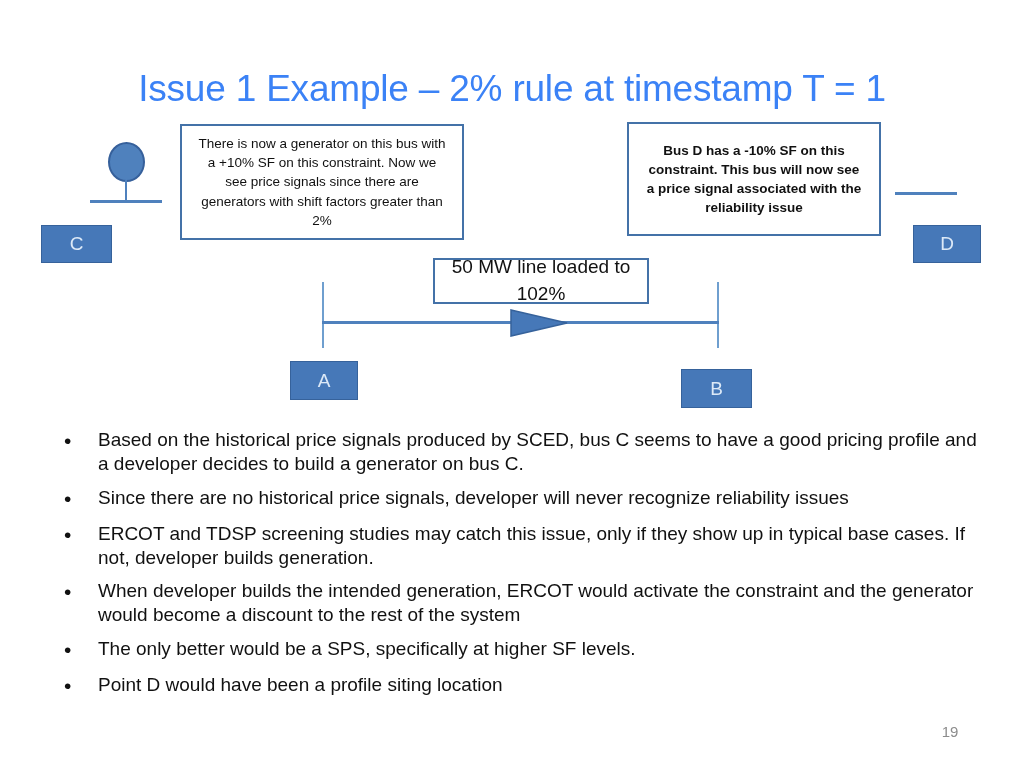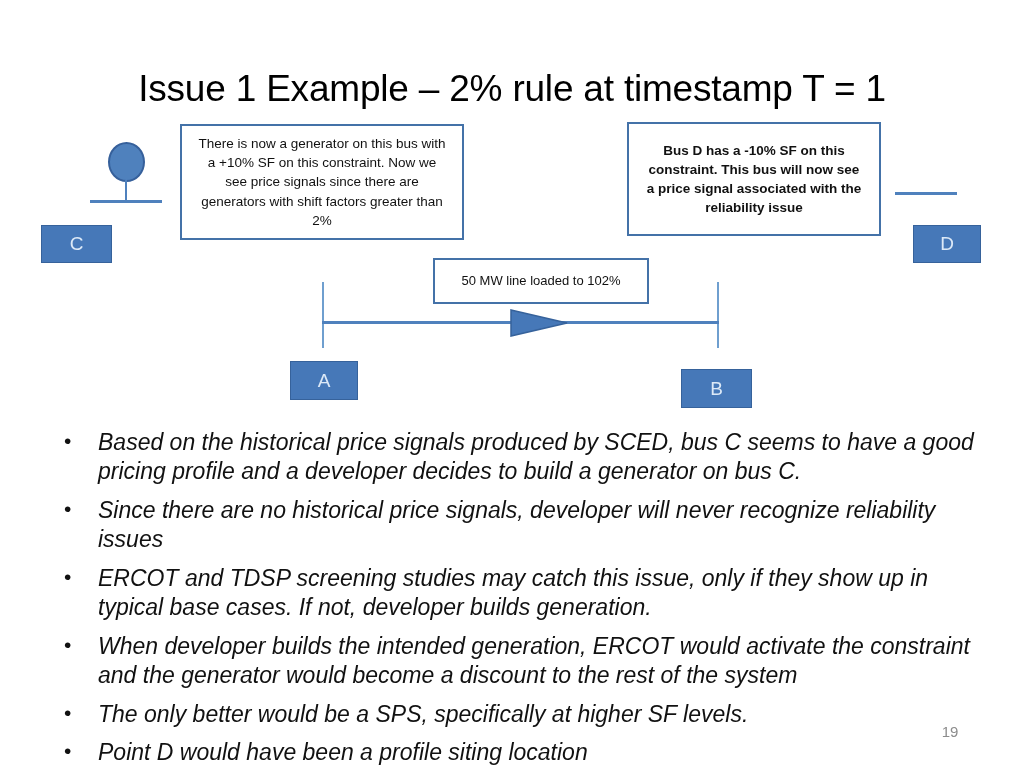--- a/index.html
+++ b/index.html
@@ -22,21 +22,21 @@
 
   
   #slide-title {
     position: absolute;
     left: 0;
     top: 68px;
     width: 1024px;
     text-align: center;
     font-size: 37px;
     font-weight: 400;
-    color: #000000;
+    color: #3b82f6;
     letter-spacing: -0.2px;
     white-space: nowrap;
   }
 
   
   .callout {
     position: absolute;
     box-sizing: border-box;
     border: 2px solid #4472A8;
     background: #ffffff;
@@ -44,21 +44,21 @@
     font-size: 13.5px;
     line-height: 1.42;
     text-align: center;
     display: flex;
     align-items: center;
     justify-content: center;
     padding: 4px 15px;
   }
   #callout-left  { left: 180px; top: 124px;  width: 284px; height: 116px; }
   #callout-right { left: 627px; top: 122px;  width: 254px; height: 114px; font-weight: bold; }
-  #callout-line  { left: 433px; top: 258px;  width: 216px; height: 46px; font-size: 13px; }
+  #callout-line  { left: 433px; top: 258px;  width: 216px; height: 46px; font-size: 19px; }
 
   
   .bus-box {
     position: absolute;
     box-sizing: border-box;
     background: #4678B8;
     border: 1px solid #36629B;
     color: #DCE9F7;
     font-size: 19px;
     display: flex;
@@ -157,24 +157,23 @@
     width: 40px;
     font-size: 21px;
     line-height: 1.28;
     color: #111111;
     text-align: left;
     padding-left: 6px;
     box-sizing: border-box;
   }
   .bullet-text {
     flex: 1 1 auto;
-    font-size: 23px;
+    font-size: 19px;
     line-height: 1.28;
     color: #111111;
-    font-style: italic;
   }
 
   
   #page-number {
     position: absolute;
     left: 930px;
     top: 723px;
     width: 40px;
     text-align: center;
     font-size: 15px;

